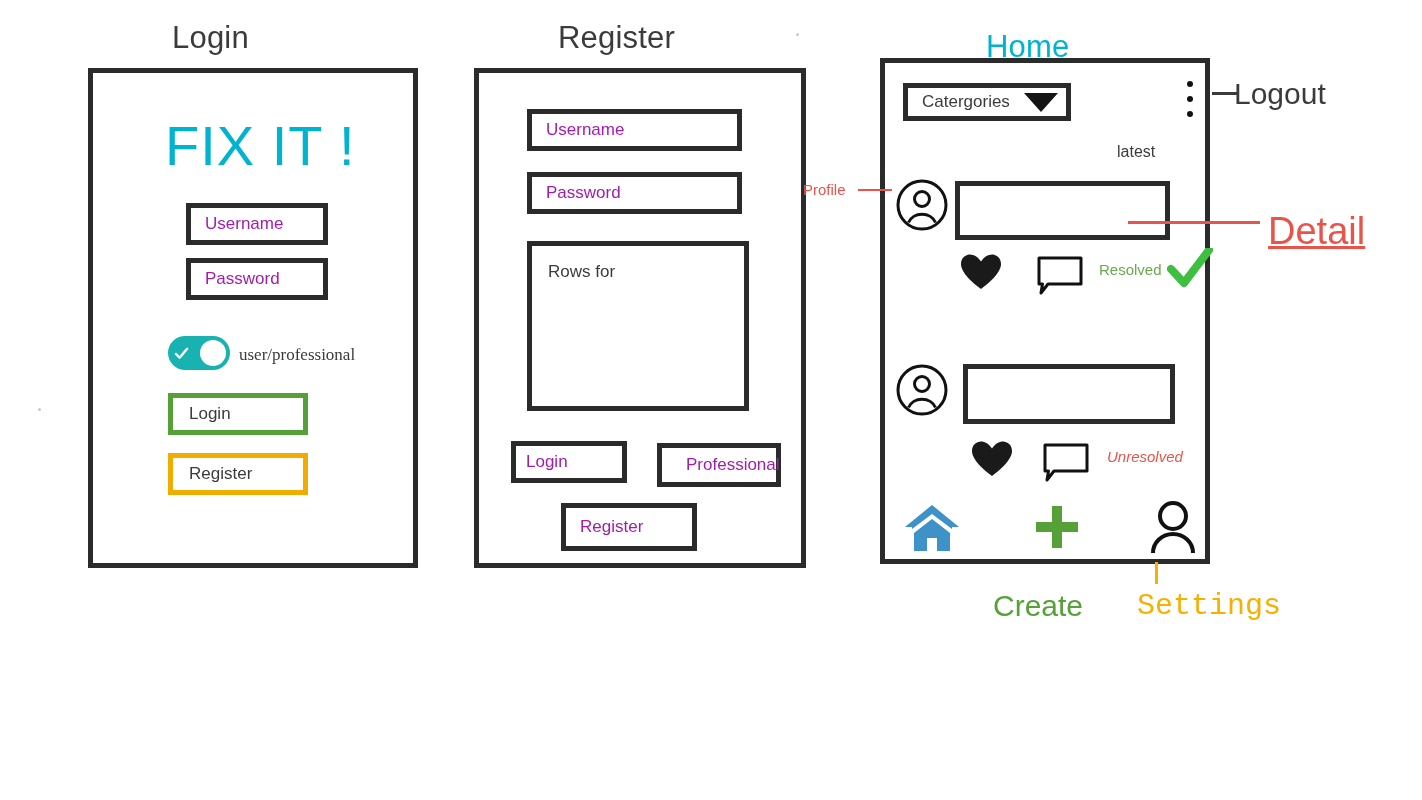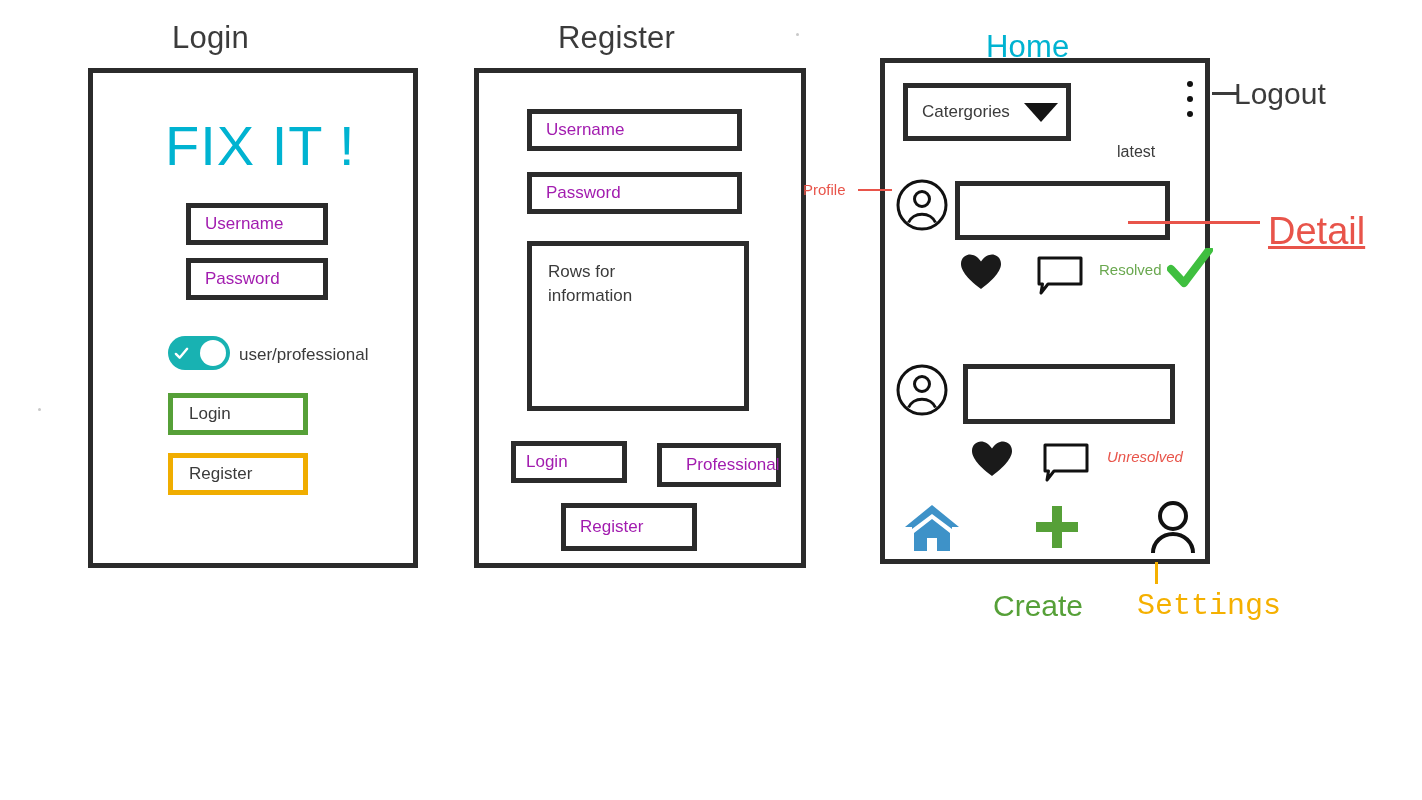--- a/index.html
+++ b/index.html
@@ -226,21 +226,21 @@
     <div class="wbox" style="left:93px; top:185px; width:142px; height:42px;">
       <span class="wlabel">Password</span>
     </div>
 
     <div class="toggle" style="left:75px; top:263px;">
       <svg class="tick" viewBox="0 0 16 16">
         <path d="M2 8.5 L6 12.5 L14 3" fill="none" stroke="#ffffff" stroke-width="2.6" stroke-linecap="round" stroke-linejoin="round"></path>
       </svg>
       <span class="knob"></span>
     </div>
-    <div class="toggle-label" style="left:146px; top:272px;">user/professional</div>
+    <div class="toggle-label" style="left:146px; top:272px;font-family:Liberation Serif, serif;">user/professional</div>
 
     <div class="btn-outline btn-green" style="left:75px; top:320px; width:140px; height:42px;">
       <span class="blabel">Login</span>
     </div>
 
     <div class="btn-outline btn-orange" style="left:75px; top:380px; width:140px; height:42px;">
       <span class="blabel">Register</span>
     </div>
   </div>
 
@@ -251,41 +251,40 @@
     <div class="wbox" style="left:48px; top:36px; width:215px; height:42px;">
       <span class="wlabel">Username</span>
     </div>
 
     <div class="wbox" style="left:48px; top:99px; width:215px; height:42px;">
       <span class="wlabel">Password</span>
     </div>
 
     <div class="wbox-multiline" style="left:48px; top:168px; width:222px; height:170px;">
       <div class="line">Rows for</div>
-      <div class="line">information</div>
     </div>
 
     <div class="wbox" style="left:32px; top:368px; width:116px; height:42px;">
       <span class="wlabel" style="padding-left:10px;">Login</span>
     </div>
 
     <div class="wbox" style="left:178px; top:370px; width:124px; height:44px;">
       <span class="wlabel" style="padding-left:24px;">Professional</span>
     </div>
 
     <div class="wbox" style="left:82px; top:430px; width:136px; height:48px;">
       <span class="wlabel">Register</span>
     </div>
   </div>
 
   <div class="screen-title cyan" style="left:986px; top:29px;">Home</div>
 
   <div class="phone" style="left:880px; top:58px; width:330px; height:506px;">
 
-    <div class="dropdown" style="left:18px; top:20px; width:168px; height:58px;">
+    <div class="dropdown" style="left:18px; top:20px; width:168px; height:38px;">
       <span class="dlabel">Catergories</span>
       <span class="caret"></span>
     </div>
 
     <div class="kebab" style="left:300px; top:18px;">
       <i></i>
       <i></i>
       <i></i>
     </div>
 

